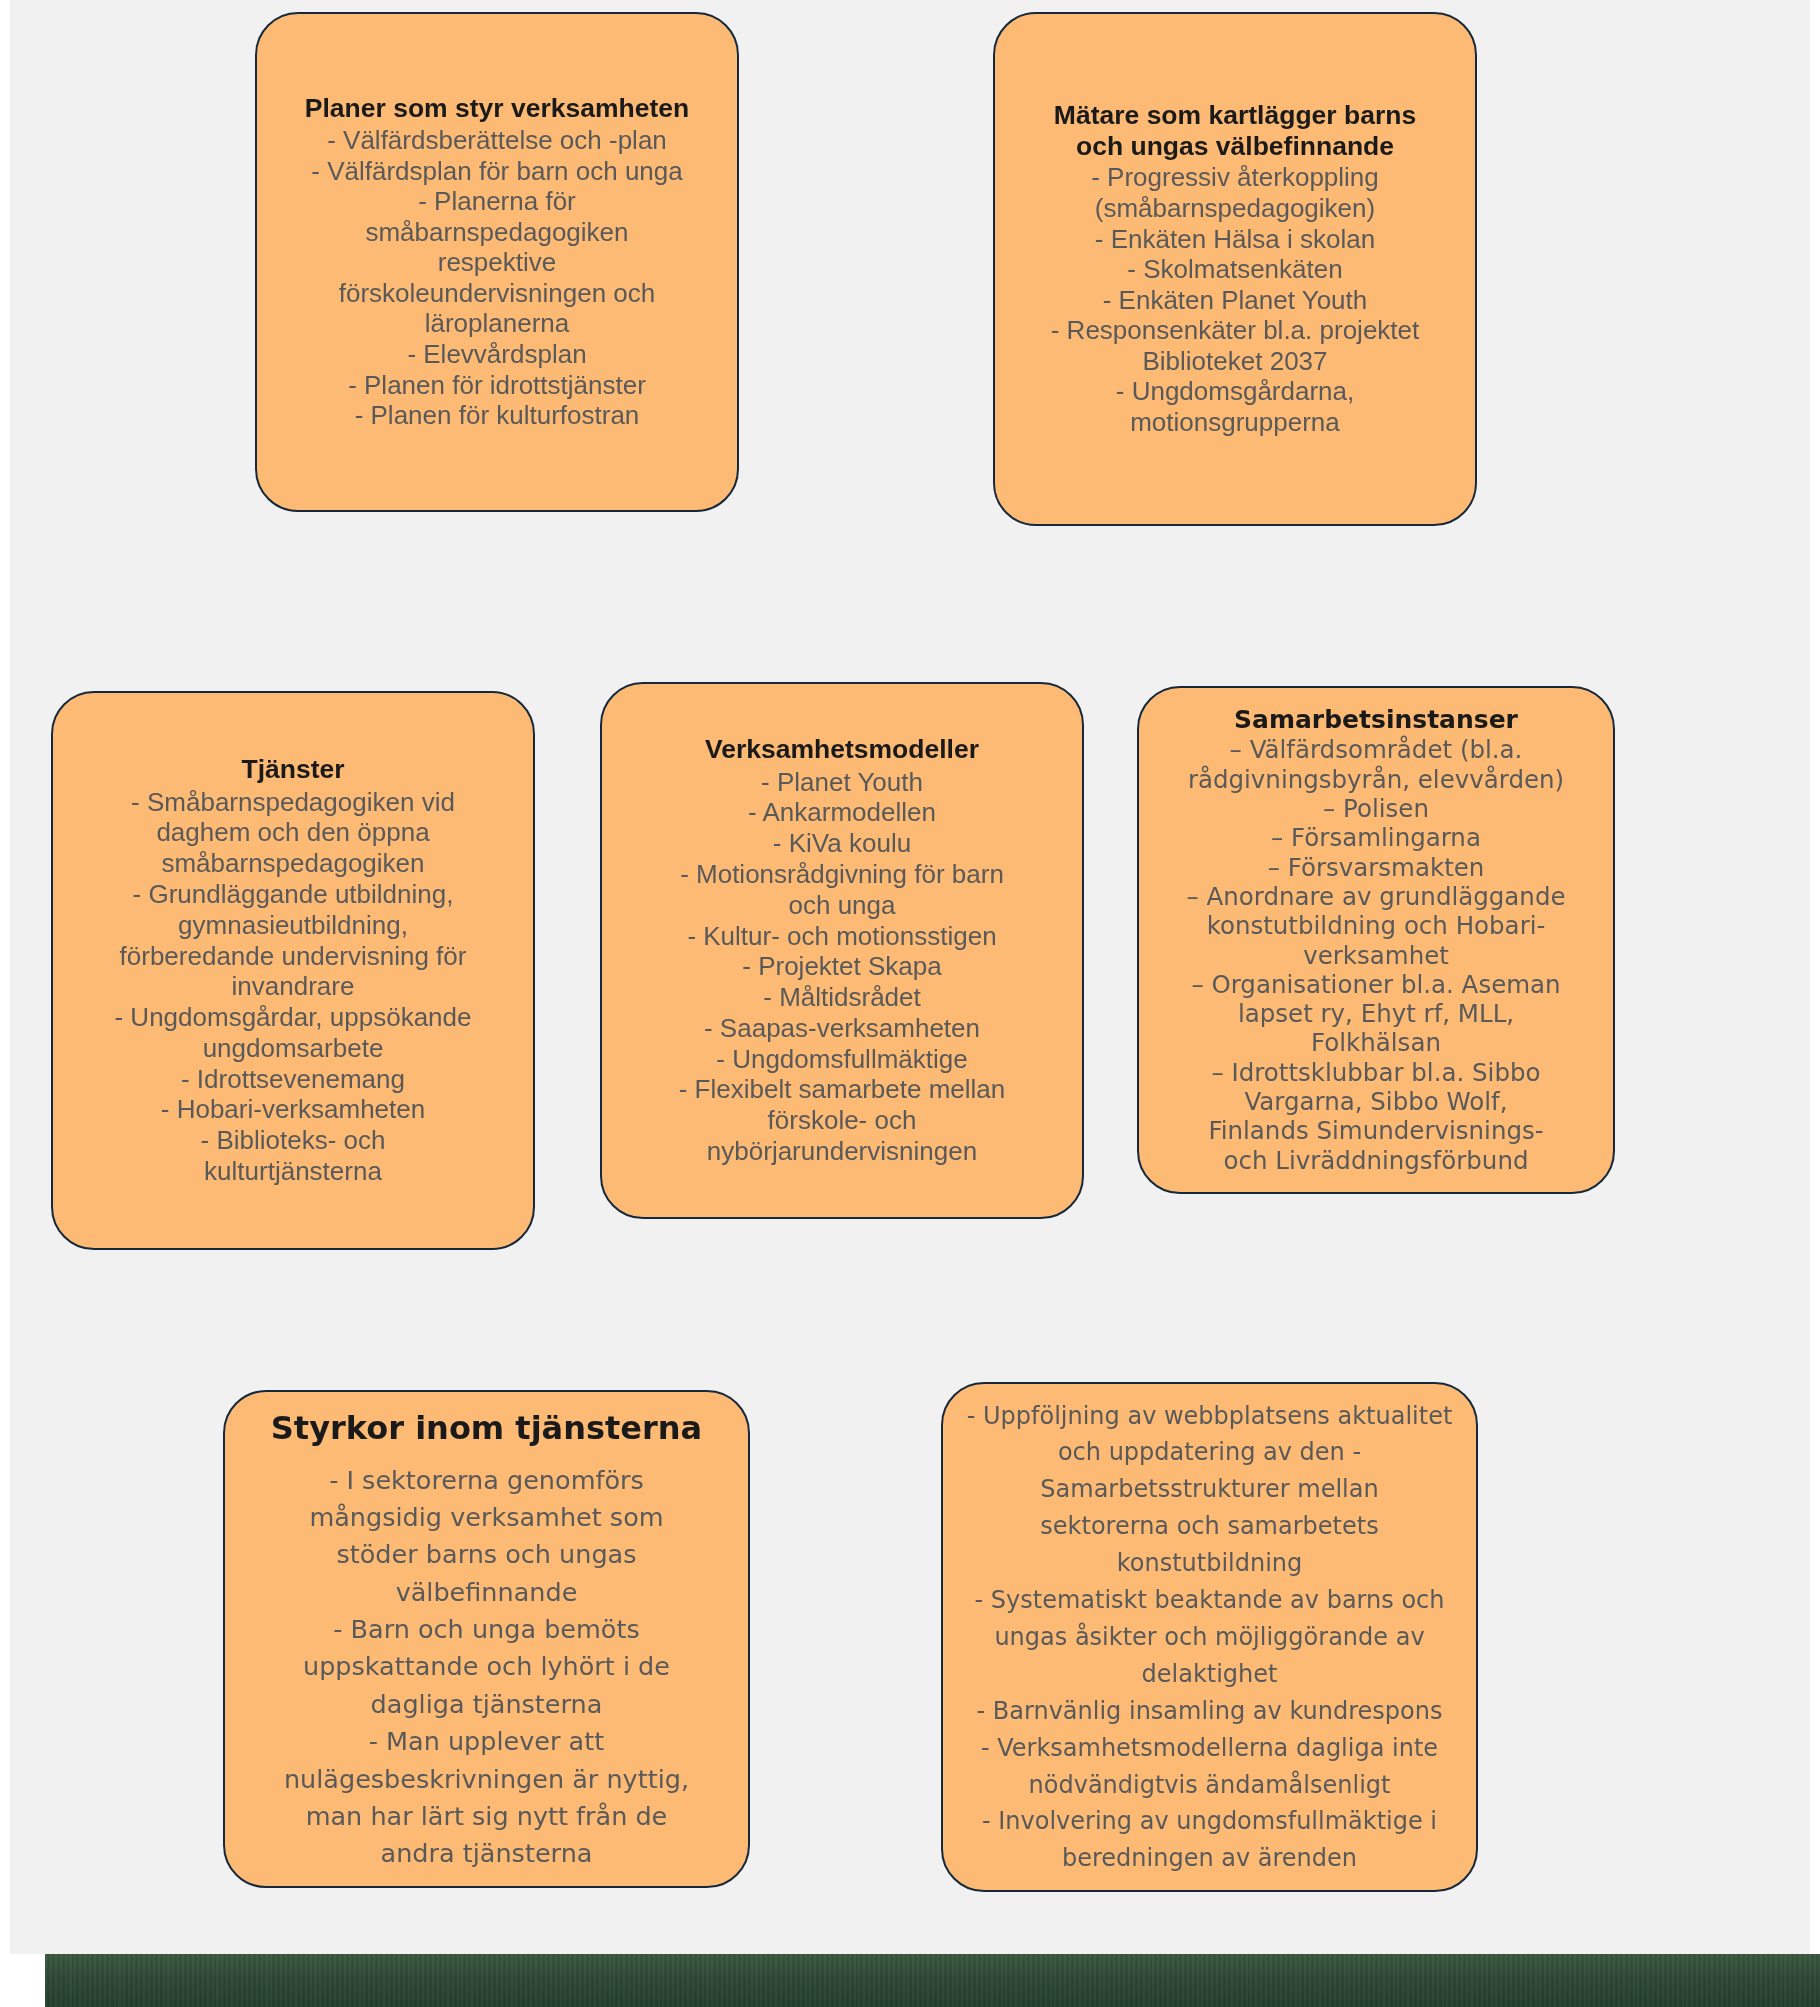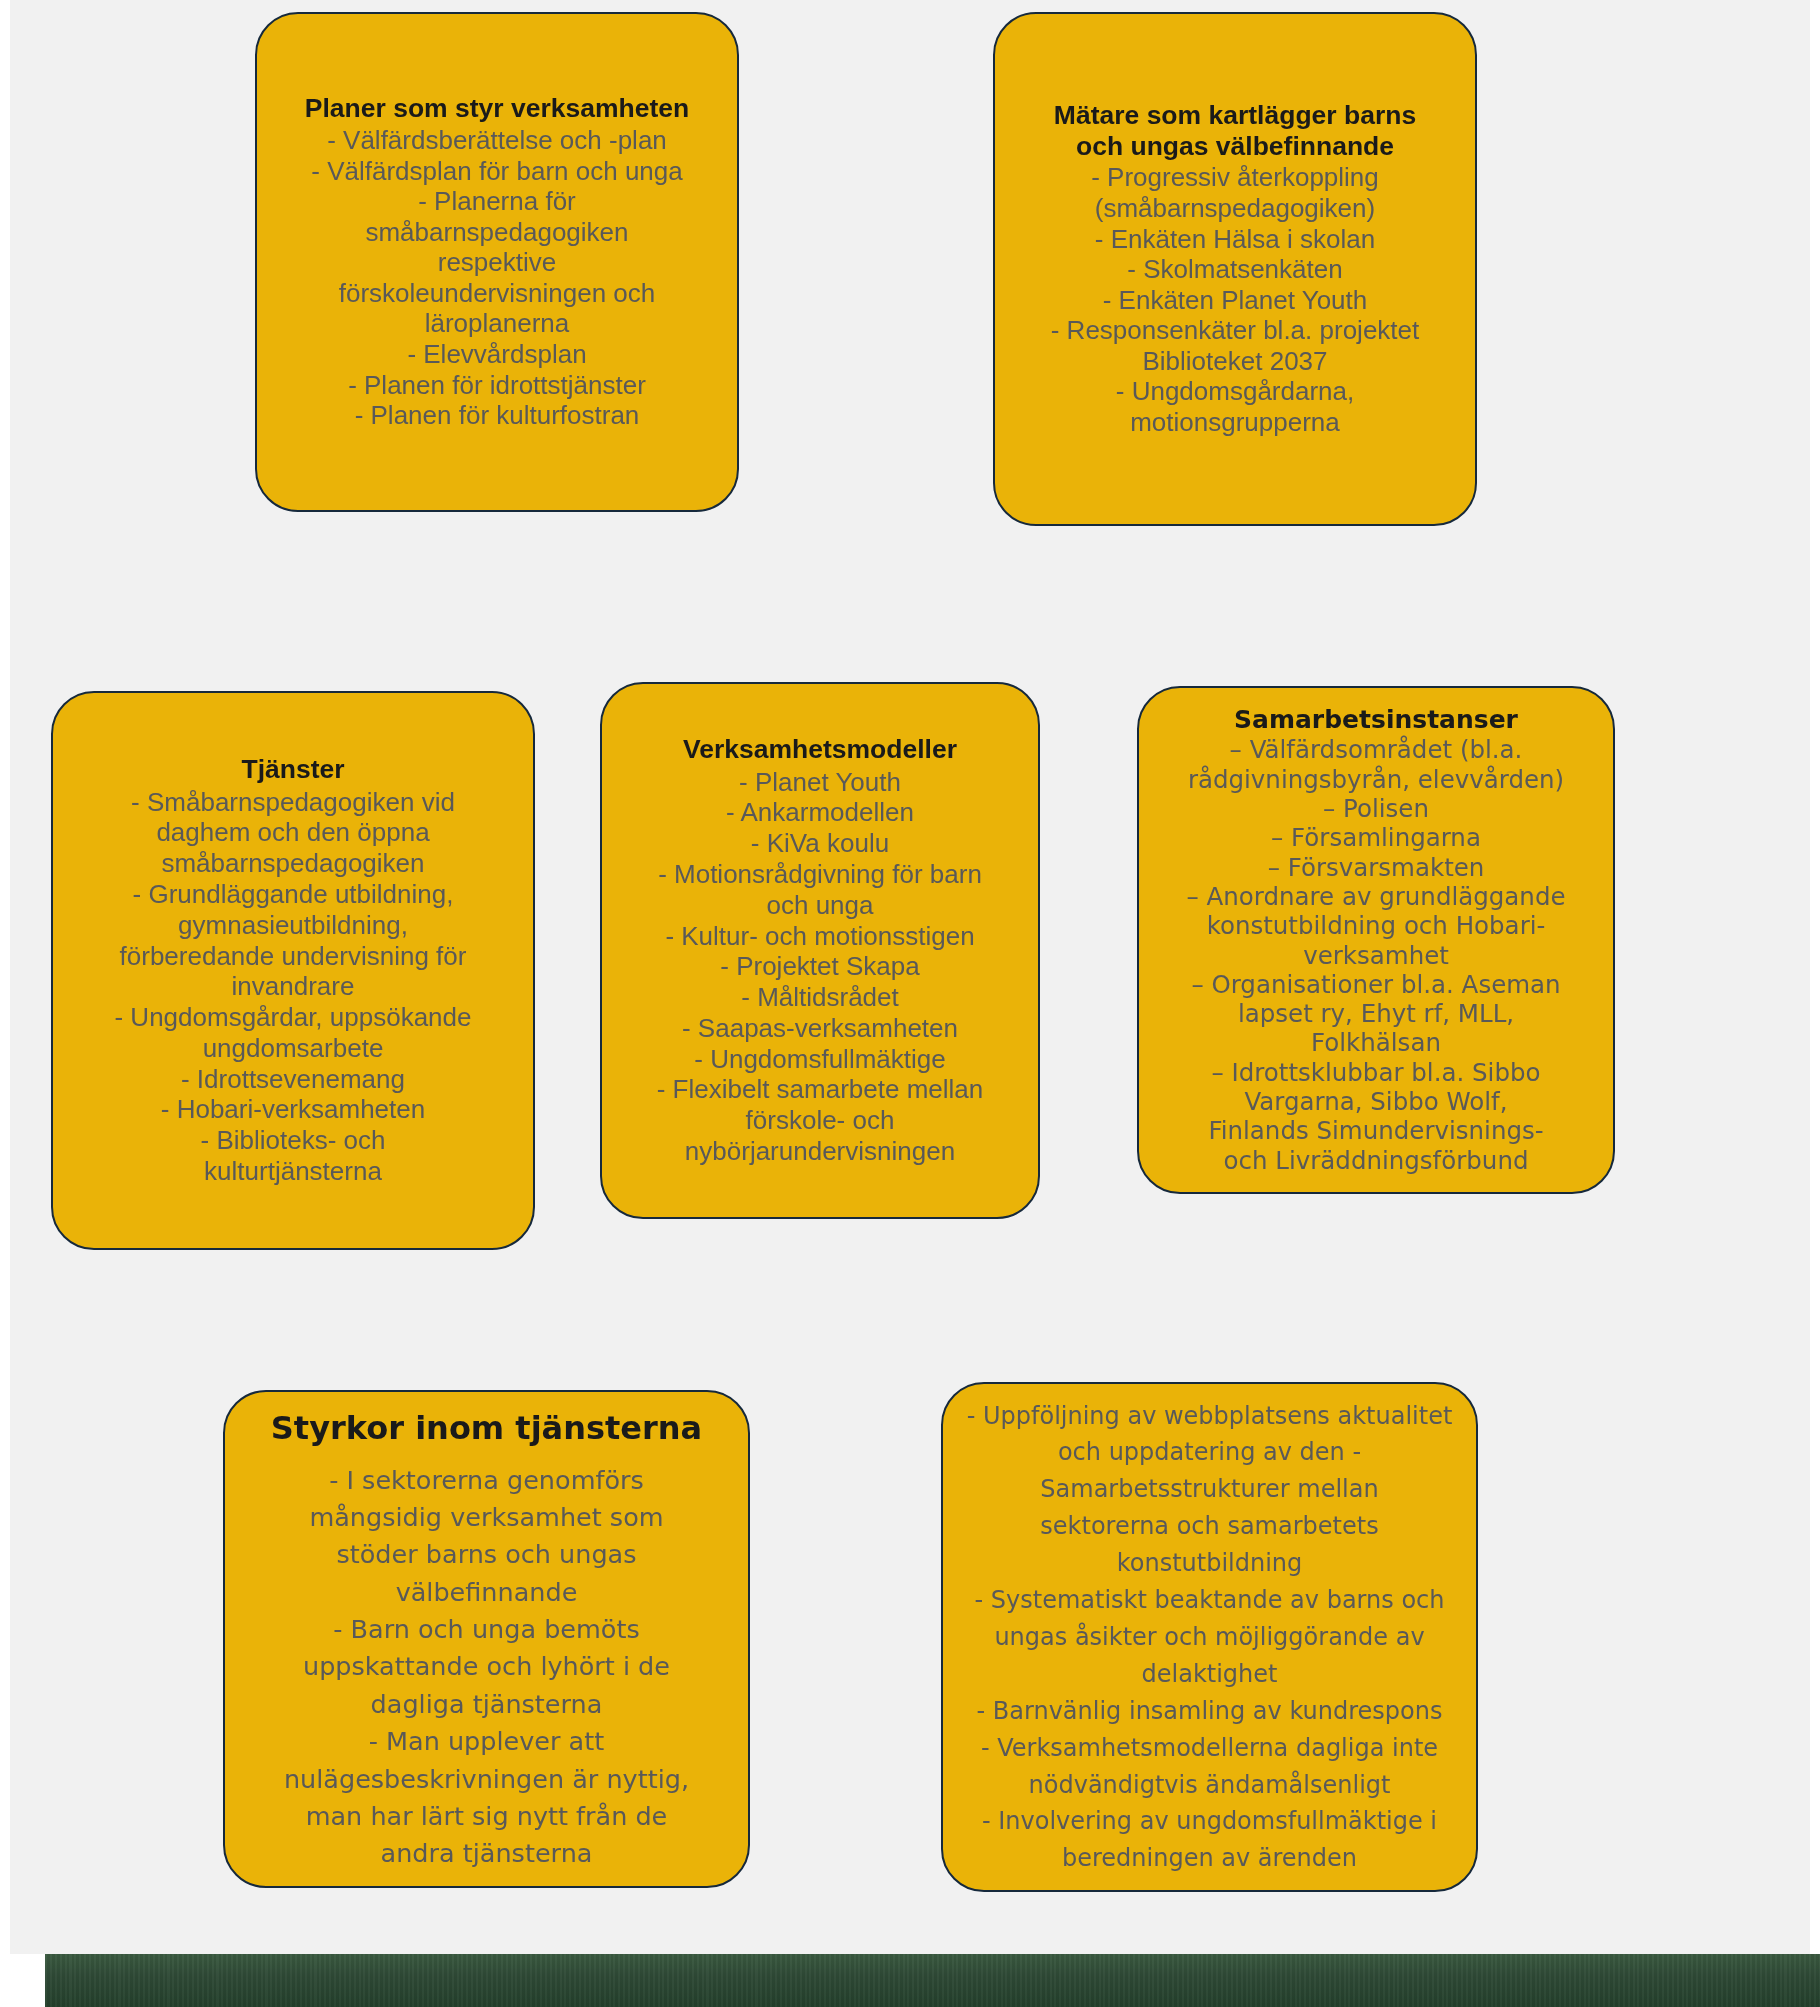--- a/index.html
+++ b/index.html
@@ -53,21 +53,21 @@
     width: 45px;
     height: 53px;
     background: #ffffff;
   }
 
   .card {
     position: absolute;
     box-sizing: border-box;
     border: 2.9px solid #16293c;
     border-radius: 43px;
-    background: #eab308;
+    background: #fdba74;
     display: flex;
     flex-direction: column;
     justify-content: center;
     align-items: center;
     text-align: center;
     padding: 17.6px 25.5px;
   }
   .card .title {
     font-weight: bold;
     color: #1a1a1a;
@@ -94,21 +94,21 @@
   }
   #card-matare .title { font-size: 26.5px; }
 
   #card-tjanster {
     left: 51px; top: 691px; width: 484px; height: 559px;
     font-size: 26px; line-height: 1.185;
   }
   #card-tjanster .title { font-size: 26.5px; margin-bottom: 1px; }
 
   #card-modeller {
-    left: 600px; top: 682px; width: 440px; height: 537px;
+    left: 600px; top: 682px; width: 484px; height: 537px;
     font-size: 26px; line-height: 1.185;
   }
   #card-modeller .title { font-size: 26.5px; margin-bottom: 1px; }
 
   #card-samarbete {
     left: 1137px; top: 686px; width: 478px; height: 508px;
     font-size: 24.5px; line-height: 1.13;
   }
   #card-samarbete .title { font-size: 25px; margin-bottom: 1px; }
 

